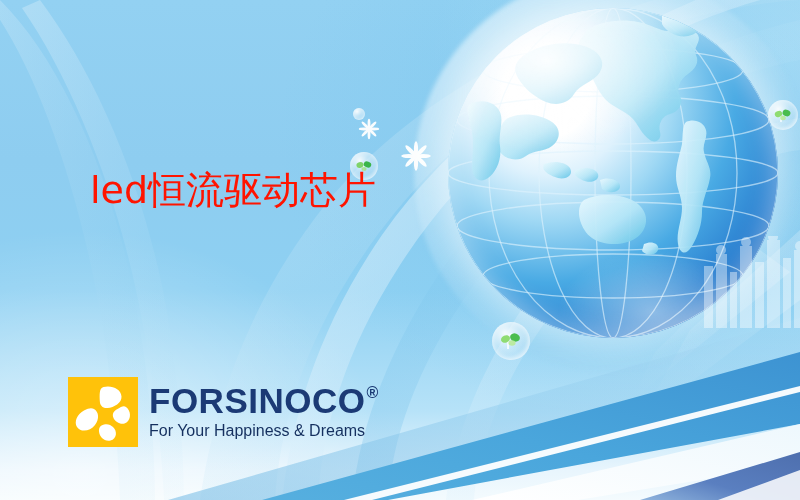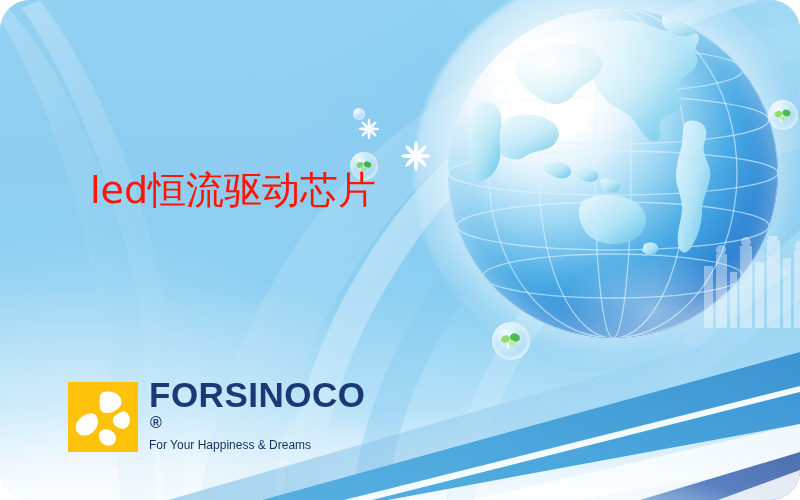--- a/index.html
+++ b/index.html
@@ -11,21 +11,20 @@
   body {
     font-family: "Liberation Sans", "DejaVu Sans", sans-serif;
   }
 
   .banner {
     position: relative;
     width: 800px;
     height: 500px;
     overflow: hidden;
     background: #e5e5e5;
-    border-radius: 30px;
   }
 
   
   .bg-base {
     position: absolute;
     inset: 0;
     background:
       linear-gradient(180deg,
         #93d1f2 0%,
         #8ecdf0 32%,
@@ -154,30 +153,29 @@
   .logo-name {
     color: #1b3a75;
     font-size: 35px;
     font-weight: bold;
     line-height: 36px;
     letter-spacing: 0.5px;
     font-family: "Liberation Sans", sans-serif;
     white-space: nowrap;
     display: flex;
     align-items: flex-start;
-    flex-direction: column;
   }
   .logo-reg {
     font-size: 16px;
     line-height: 20px;
     margin-left: 1px;
   }
   .logo-tagline {
     color: #15305f;
-    font-size: 12px;
+    font-size: 16px;
     line-height: 22px;
     font-family: "Liberation Sans", sans-serif;
     white-space: nowrap;
     margin-top: 1px;
   }
 </style>
 </head>
 <body>
 
 <div class="banner">

